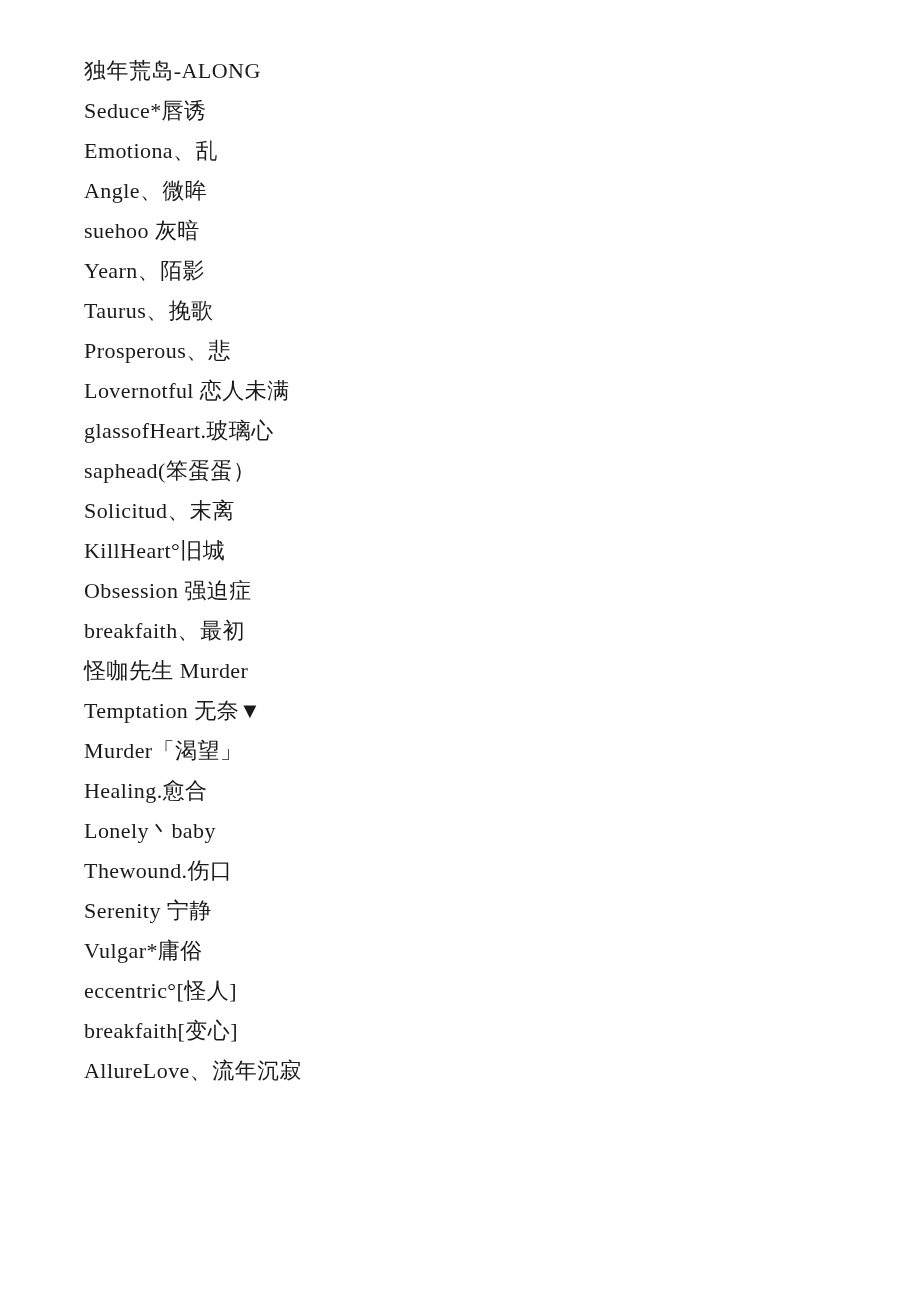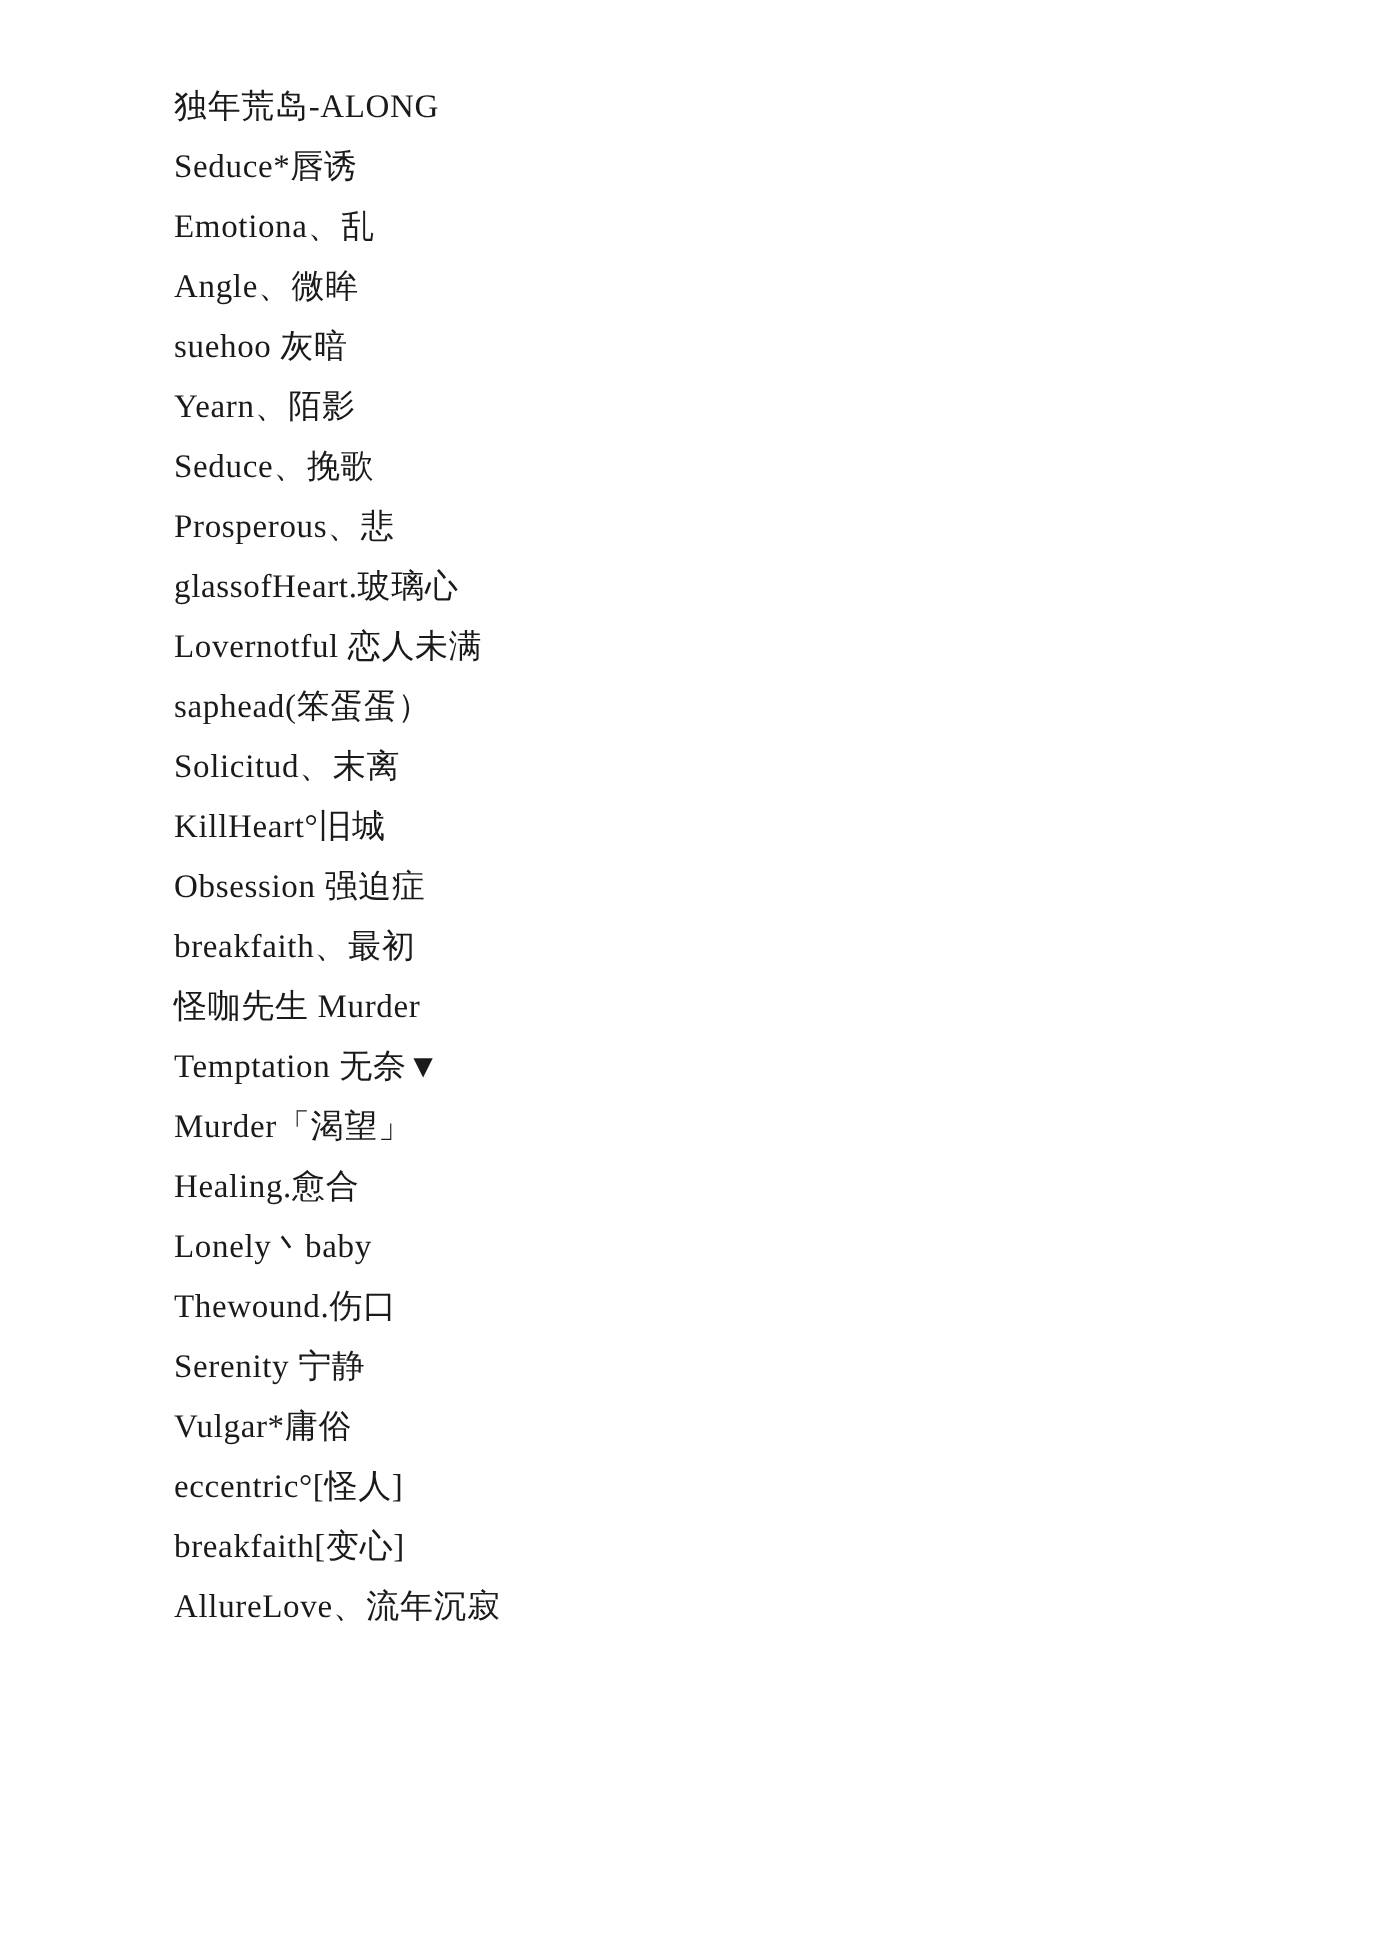--- a/index.html
+++ b/index.html
@@ -24,21 +24,21 @@
       font-size: 52px;
       color: rgba(180, 180, 180, 0.35);
       font-family: Arial, sans-serif;
       white-space: nowrap;
       pointer-events: none;
       z-index: 100;
       font-weight: bold;
     }
 
     .content {
-      padding: 60px 0 60px 116px;
+      padding: 60px 0 60px 84px;
     }
 
     .list-item {
       font-size: 22px;
       color: #1a1a1a;
       line-height: 1.0;
       margin-bottom: 18px;
       letter-spacing: 0.02em;
     }
   </style>
@@ -48,24 +48,24 @@
 <div class="watermark"></div>
 
 <div class="content">
 
 <div class="list-item">独年荒岛-ALONG</div>
     <div class="list-item">Seduce*唇诱</div>
     <div class="list-item">Emotiona、乱</div>
     <div class="list-item">Angle、微眸</div>
     <div class="list-item">suehoo 灰暗</div>
     <div class="list-item">Yearn、陌影</div>
-    <div class="list-item">Seduce、挽歌</div>
+    <div class="list-item">Taurus、挽歌</div>
     <div class="list-item">Prosperous、悲</div>
+    <div class="list-item">Lovernotful 恋人未满</div>
     <div class="list-item">glassofHeart.玻璃心</div>
-    <div class="list-item">Lovernotful 恋人未满</div>
     <div class="list-item">saphead(笨蛋蛋）</div>
     <div class="list-item">Solicitud、末离</div>
     <div class="list-item">KillHeart°旧城</div>
     <div class="list-item">Obsession 强迫症</div>
     <div class="list-item">breakfaith、最初</div>
     <div class="list-item">怪咖先生 Murder</div>
     <div class="list-item">Temptation 无奈▼</div>
     <div class="list-item">Murder「渴望」</div>
     <div class="list-item">Healing.愈合</div>
     <div class="list-item">Lonely丶baby</div>

